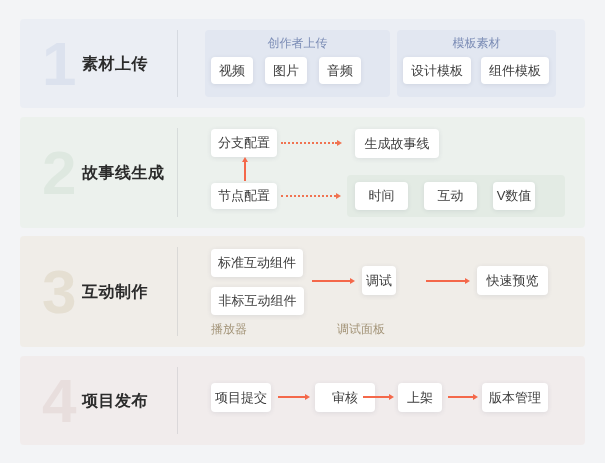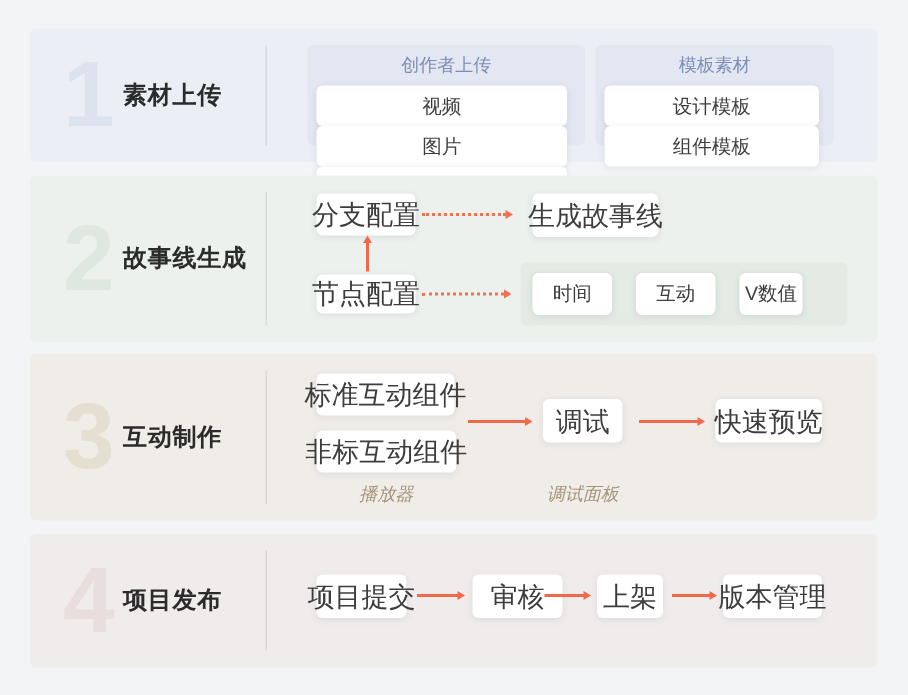--- a/index.html
+++ b/index.html
@@ -22,49 +22,49 @@
 
   .row-title{position:absolute;left:62px;top:50%;transform:translateY(-50%);
     font-size:16px;font-weight:600;color:#2b2b2b;letter-spacing:0.5px;white-space:nowrap;}
 
   .divider{position:absolute;left:157px;top:11px;bottom:11px;width:1px;
     background:rgba(120,130,140,0.18);}
 
   .panel{position:absolute;border-radius:4px;}
   .panel.blue{background:#e2e7f1;height:67px;}
   .panel-label{margin-top:6px;text-align:center;font-size:12px;line-height:14px;color:#7c8db6;}
-  .chip-row{display:flex;margin-top:7px;padding-left:6px;flex-direction:column;}
+  .chip-row{display:flex;margin-top:7px;padding-left:6px;}
   .chip-row.g12 .chip{margin-right:12px;}
   .chip-row.g10 .chip{margin-right:10px;}
   .chip{background:#ffffff;border-radius:4px;height:27px;display:flex;align-items:center;
     justify-content:center;font-size:13px;color:#3d3d3d;white-space:nowrap;
     box-shadow:0 1px 4px rgba(50,60,90,0.10);padding:0 8px;}
 
   .panel.green{background:#e3ebe4;height:42px;display:flex;align-items:center;padding-left:8px;}
   .panel.green .gchip{background:#fff;border-radius:4px;height:28px;display:flex;align-items:center;
     justify-content:center;font-size:13px;color:#3d3d3d;white-space:nowrap;
     box-shadow:0 1px 4px rgba(50,60,90,0.10);margin-right:16px;}
 
   .card{position:absolute;background:#ffffff;border-radius:4px;
     box-shadow:0 1px 5px rgba(50,60,90,0.10);display:flex;align-items:center;justify-content:center;
-    font-size:18px;color:#3d3d3d;white-space:nowrap;}
+    font-size:13px;color:#3d3d3d;white-space:nowrap;}
 
   .arr-solid{position:absolute;height:2px;background:#f4684a;}
   .arr-solid::after{content:"";position:absolute;right:-4px;top:-2px;width:0;height:0;
     border-left:5px solid #f4684a;border-top:3px solid transparent;border-bottom:3px solid transparent;}
 
   .arr-dotted{position:absolute;height:0;border-top:2px dotted #f07351;}
   .arr-dotted::after{content:"";position:absolute;right:-5px;top:-4px;width:0;height:0;
     border-left:5px solid #f07351;border-top:3px solid transparent;border-bottom:3px solid transparent;}
 
   .arr-up{position:absolute;width:2px;background:#f4684a;}
   .arr-up::before{content:"";position:absolute;top:-4px;left:-2px;width:0;height:0;
     border-bottom:5px solid #f4684a;border-left:3px solid transparent;border-right:3px solid transparent;}
 
-  .tan-label{position:absolute;font-size:12px;color:#a39478;text-align:center;white-space:nowrap;font-style:italic;}
+  .tan-label{position:absolute;font-size:12px;color:#a39478;text-align:left;white-space:nowrap;}
 </style>
 </head>
 <body>
 
 <div class="canvas">
 
   <section class="row row1">
     <div class="big-num">1</div>
     <div class="row-title">素材上传</div>
     <div class="divider"></div>
@@ -111,21 +111,21 @@
   <section class="row row3">
     <div class="big-num">3</div>
     <div class="row-title">互动制作</div>
     <div class="divider"></div>
 
     <div class="card" style="left:191px;top:13px;width:92px;height:28px;">标准互动组件</div>
     <div class="card" style="left:191px;top:51px;width:93px;height:28px;">非标互动组件</div>
     <div class="tan-label" style="left:191px;width:93px;top:85px;">播放器</div>
 
     <div class="arr-solid" style="left:292px;top:44px;width:39px;"></div>
-    <div class="card" style="left:342px;top:30px;width:53px;height:29px;text-align:right;">调试</div>
+    <div class="card" style="left:342px;top:30px;width:34px;height:29px;text-align:right;">调试</div>
     <div class="arr-solid" style="left:406px;top:44px;width:40px;"></div>
     <div class="card" style="left:457px;top:30px;width:71px;height:29px;">快速预览</div>
 
     <div class="tan-label" style="left:317px;width:103px;top:85px;">调试面板</div>
   </section>
 
   <section class="row row4">
     <div class="big-num">4</div>
     <div class="row-title">项目发布</div>
     <div class="divider"></div>

